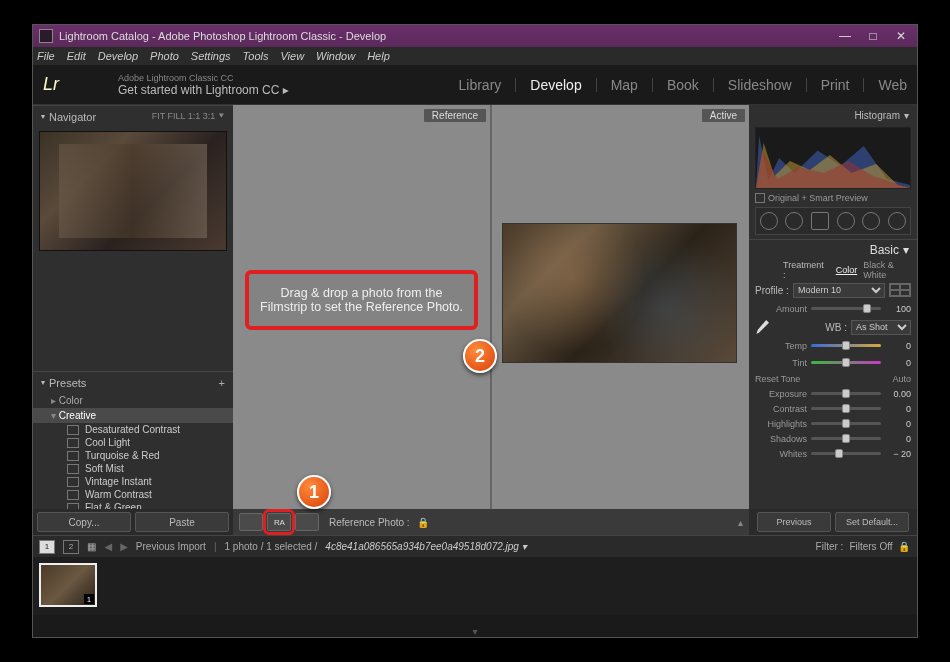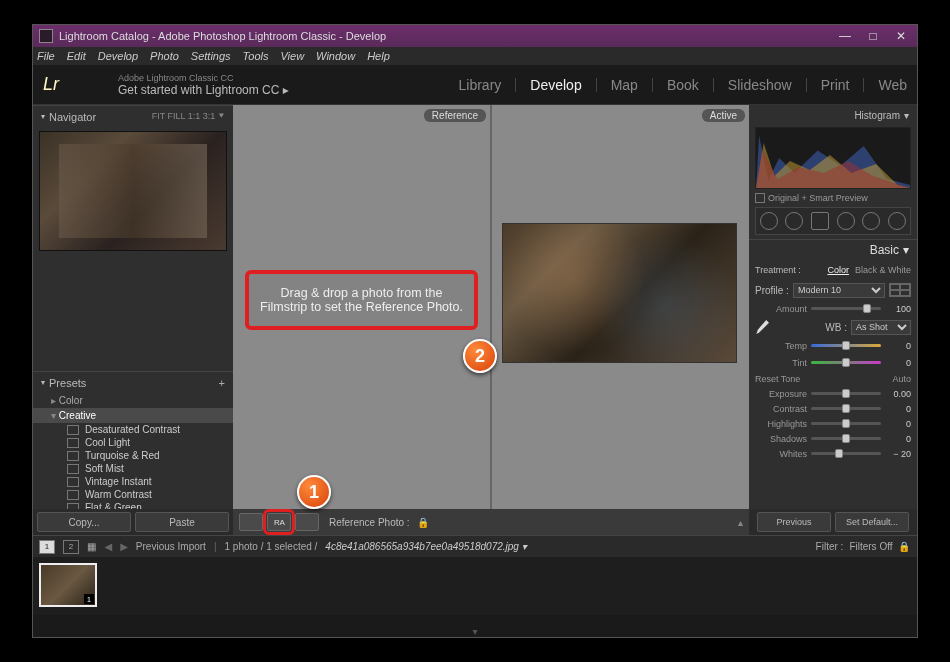--- a/index.html
+++ b/index.html
@@ -43,21 +43,21 @@
 .presets-list .item { padding: 1px 8px 1px 34px; color: #ccc; cursor: pointer; display: flex; align-items: center; }
 .presets-list .item::before { content:''; width:10px; height:8px; border:1px solid #777; margin-right:6px; }
 .copy-paste { height: 26px; display: flex; gap: 4px; padding: 3px 4px; background: #2a2a2a; }
 .copy-paste button { flex: 1; background: #3a3a3a; border: 1px solid #555; color: #bbb; font-size: 10px; border-radius: 2px; }
 
 
 .center { flex: 1; display: flex; flex-direction: column; background: #8a8a8a; }
 .compare { flex: 1; display: flex; position: relative; }
 .pane { flex: 1; position: relative; background: #8a8a8a; }
 .pane + .pane { border-left: 2px solid #666; }
-.pane-label { position: absolute; top: 4px; right: 4px; background: #555; color: #ddd; font-size: 10px; padding: 1px 8px; border-radius: 6px; }
+.pane-label { position: absolute; top: 4px; right: 4px; background: #555; color: #ddd; font-size: 10px; padding: 1px 8px; border-radius: 1px; }
 .refbox { position: absolute; left: 12px; right: 12px; top: 165px; border: 4px solid #e02020; border-radius: 6px; padding: 12px 10px; text-align: center; color: #eee; font-size: 12.5px; background: rgba(120,120,120,.4); }
 .active-photo { position: absolute; left: 10px; right: 12px; top: 118px; height: 140px; background: linear-gradient(135deg,#4a3a28 0%,#6a5842 25%,#2a2218 55%,#5a4a3a 100%); border:1px solid #333; }
 .active-photo::before { content:''; position:absolute; inset:0; background: radial-gradient(circle at 30% 40%, rgba(200,150,100,.3), transparent 40%), radial-gradient(circle at 70% 60%, rgba(100,150,200,.2), transparent 40%); }
 .toolbar { height: 26px; background: #3a3a3a; display: flex; align-items: center; padding: 0 6px; gap: 4px; color: #bbb; font-size: 10px; }
 .tbtn { width: 24px; height: 18px; background: #4a4a4a; border: 1px solid #666; border-radius: 2px; display: flex; align-items: center; justify-content: center; cursor: pointer; }
 .tbtn.ref { outline: 3px solid #e02020; outline-offset: 1px; position: relative; }
 .tbtn.ref span { font-size: 8px; color: #ddd; letter-spacing: -1px; }
 .toolbar .lock { margin-left: 4px; color: #c4a000; }
 .toolbar .tri { margin-left: auto; color: #888; }
 
@@ -71,21 +71,21 @@
 .adj-icons { height: 28px; margin: 0 6px 4px; background: #2a2a2a; border: 1px solid #444; display: flex; align-items: center; justify-content: space-around; }
 .adj-icons span { width: 18px; height: 18px; border: 1px solid #777; border-radius: 50%; }
 .adj-icons span:nth-child(3){ border-radius:2px; }
 .basic-head { height: 20px; display: flex; align-items: center; justify-content: flex-end; padding: 0 8px; border-top: 1px solid #444; font-size: 12px; color: #ddd; }
 .basic-body { padding: 2px 6px 6px; display: flex; flex-direction: column; gap: 2px; }
 .row { display: flex; align-items: center; height: 15px; gap: 4px; }
 .row .lbl { flex: 0 0 52px; text-align: right; color: #999; font-size: 9px; }
 .row .val { width: 26px; text-align: right; color: #ccc; font-size: 9px; }
 .slider { flex: 1; height: 3px; background: #555; position: relative; border-radius: 2px; }
 .slider .knob { position: absolute; top: -3px; width: 8px; height: 9px; background: #ccc; border: 1px solid #888; border-radius: 2px; transform: translateX(-50%); }
-.treatment { display: flex; align-items: center; gap: 6px; font-size: 9px; height: 18px; }
+.treatment { display: flex; align-items: center; gap: 6px; font-size: 9px; height: 18px; margin-left: 28px; }
 .treatment .tab { color: #999; cursor: pointer; }
 .treatment .tab.active { color: #eee; text-decoration: underline; }
 .profile-row { display: flex; align-items: center; gap: 4px; height: 18px; }
 .profile-row select { flex:1; background:#3a3a3a; border:1px solid #555; color:#ccc; font-size:9px; height:15px; }
 .grid-icon { width: 22px; height: 14px; border: 1px solid #666; display: flex; flex-wrap: wrap; }
 .grid-icon i { width: 50%; height: 50%; border: .5px solid #666; }
 .wb-row { display: flex; align-items: center; gap: 4px; height: 18px; justify-content: flex-end; }
 .wb-row select { width: 60px; background:#3a3a3a; border:1px solid #555; color:#ccc; font-size:9px; height:15px; }
 .dropper { width: 14px; height: 14px; background: #ddd; clip-path: polygon(80% 0,100% 20%,30% 90%,10% 100%,20% 70%); }
 .tone-head { display:flex; justify-content: space-between; font-size:9px; color:#999; margin-top:2px;}

